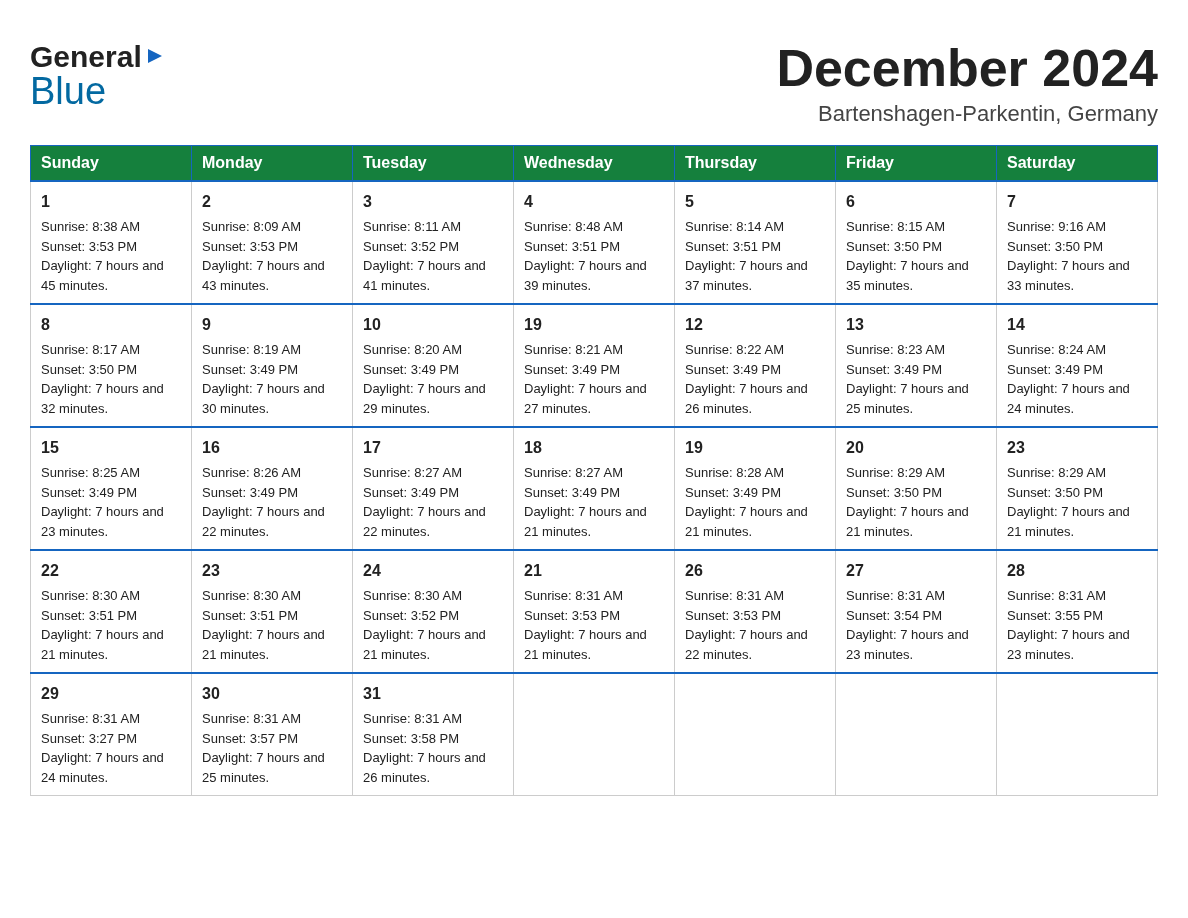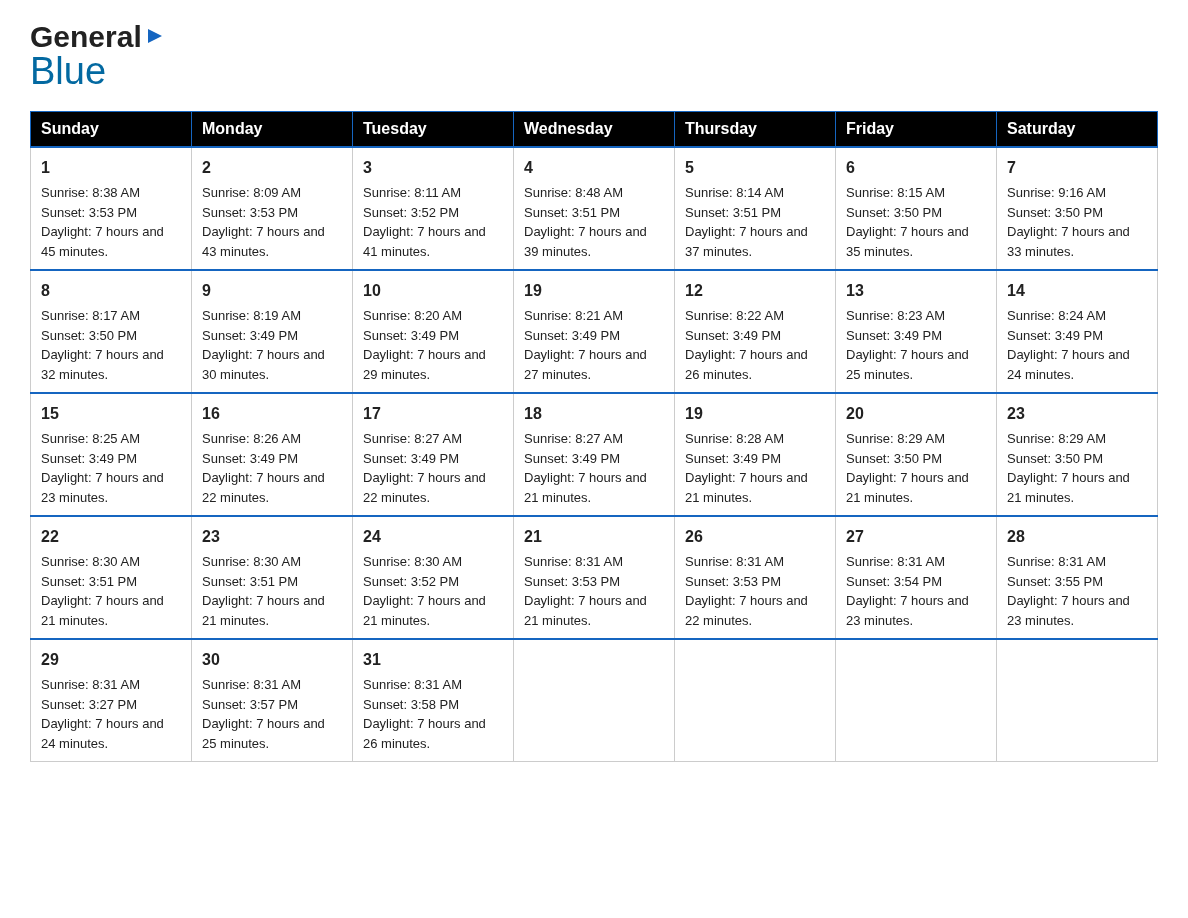--- a/index.html
+++ b/index.html
@@ -9,20 +9,21 @@
       color: #222;
       width: 1188px;
       min-height: 918px;
       padding: 20px 30px 30px 30px;
     }
     .header {
       display: flex;
       justify-content: space-between;
       align-items: flex-start;
       margin-bottom: 18px;
+      margin-top: 20px;
     }
     .logo {
       display: flex;
       flex-direction: column;
       align-items: flex-start;
     }
     .title-block {
       text-align: right;
     }
     .title-block h1 {
@@ -36,21 +37,21 @@
       font-weight: normal;
       color: #444;
       margin-top: 4px;
     }
     table {
       width: 100%;
       border-collapse: collapse;
       table-layout: fixed;
     }
     thead tr th {
-      background: #000000;
+      background: #15803d;
       color: #fff;
       font-size: 16px;
       font-weight: bold;
       padding: 8px 10px;
       text-align: left;
       border: 1px solid #1565c0;
     }
     tbody tr td {
       vertical-align: top;
       padding: 8px 10px;
@@ -90,20 +91,24 @@
   <div class="logo">
     <div style="display:flex;align-items:center;">
       <span style="font-size:30px;font-weight:bold;color:#222;">General</span>
       <span style="display:inline-block;margin-left:2px;margin-top:2px;">
         <svg width="22" height="22" viewBox="0 0 22 22">
           <polygon points="4,4 18,11 4,18" fill="#1565c0"></polygon>
         </svg>
       </span>
     </div>
     <div style="font-size:38px;font-weight:normal;color:#0369a1;margin-top:-4px;">Blue</div>
+  </div>
+  <div class="title-block">
+    <h1>December 2024</h1>
+    <h2>Bartenshagen-Parkentin, Germany</h2>
   </div>
 </div>
 
 <table>
   <thead>
     <tr>
 
     <th>Sunday</th>
         <th>Monday</th>
         <th>Tuesday</th>

